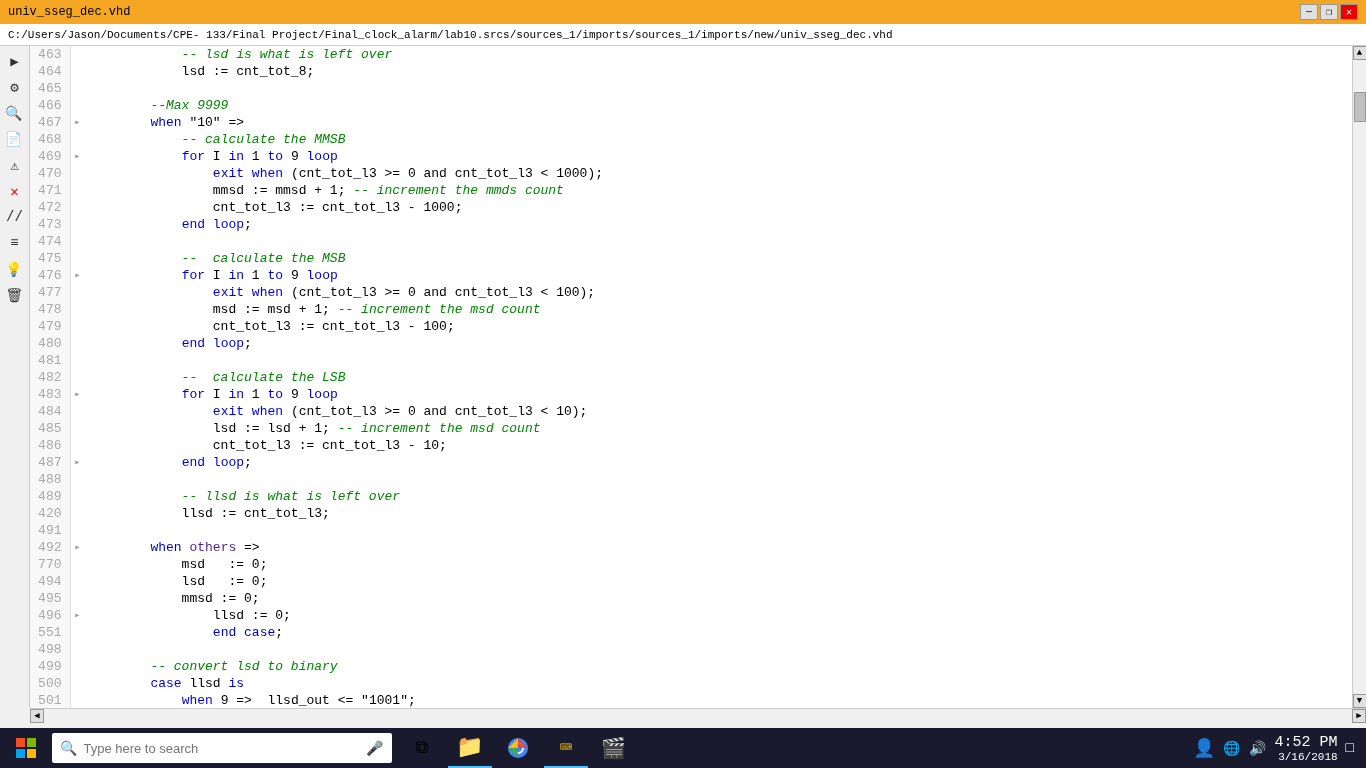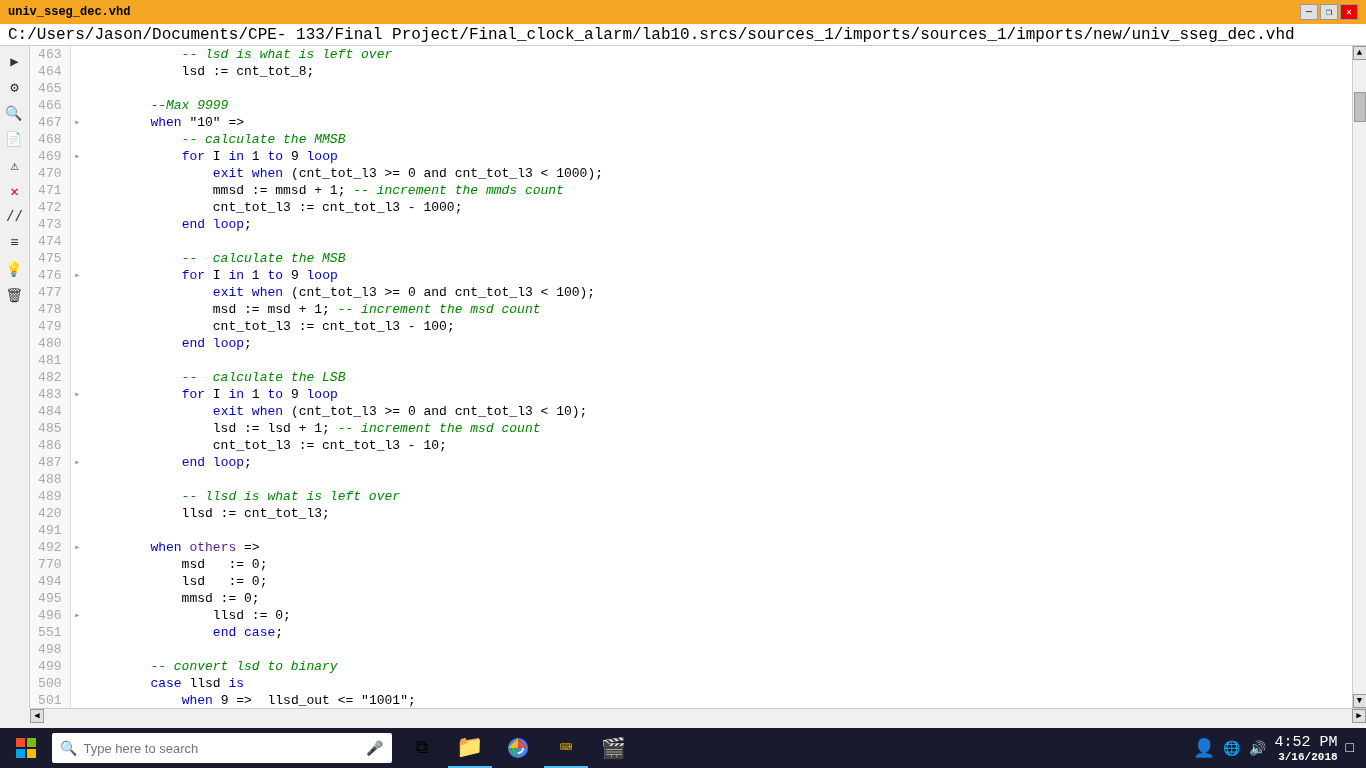--- a/index.html
+++ b/index.html
@@ -7,42 +7,41 @@
 
     
     #titlebar {
       background: #f5a623;
       height: 22px;
       display: flex;
       align-items: center;
       justify-content: space-between;
       padding: 12px 8px;
       user-select: none;
-      font-weight: bold;
     }
     #titlebar-title { font-size: 12px; color: #000; }
     #titlebar-controls { display: flex; gap: 2px; }
     .title-btn {
       width: 18px; height: 16px;
       background: #e0e0e0;
       border: 1px solid #999;
       cursor: pointer;
       display: flex; align-items: center; justify-content: center;
       font-size: 10px;
     }
 
     
     #pathbar {
       background: #fff;
       height: 22px;
       display: flex;
       align-items: center;
       padding: 0 8px;
       border-bottom: 1px solid #ccc;
-      font-size: 16px;
+      font-size: 11px;
     }
 
     
     #editor-container {
       display: flex;
       height: calc(768px - 22px - 22px - 22px - 40px);
       background: #fff;
     }
 
     
@@ -231,21 +230,21 @@
       margin-left: auto;
       display: flex;
       align-items: center;
       gap: 8px;
       padding-right: 8px;
       color: #fff;
       font-size: 12px;
     }
     #clock { text-align: right; }
     #clock-time { font-size: 15px; }
-    #clock-date { font-size: 11px; font-weight: bold; }
+    #clock-date { font-size: 11px; }
     .tray-icon { font-size: 14px; cursor: pointer; }
   </style>
 </head>
 <body>
 
 <div id="titlebar">
   <span id="titlebar-title">univ_sseg_dec.vhd</span>
   <div id="titlebar-controls">
     <div class="title-btn">─</div>
     <div class="title-btn">❐</div>

